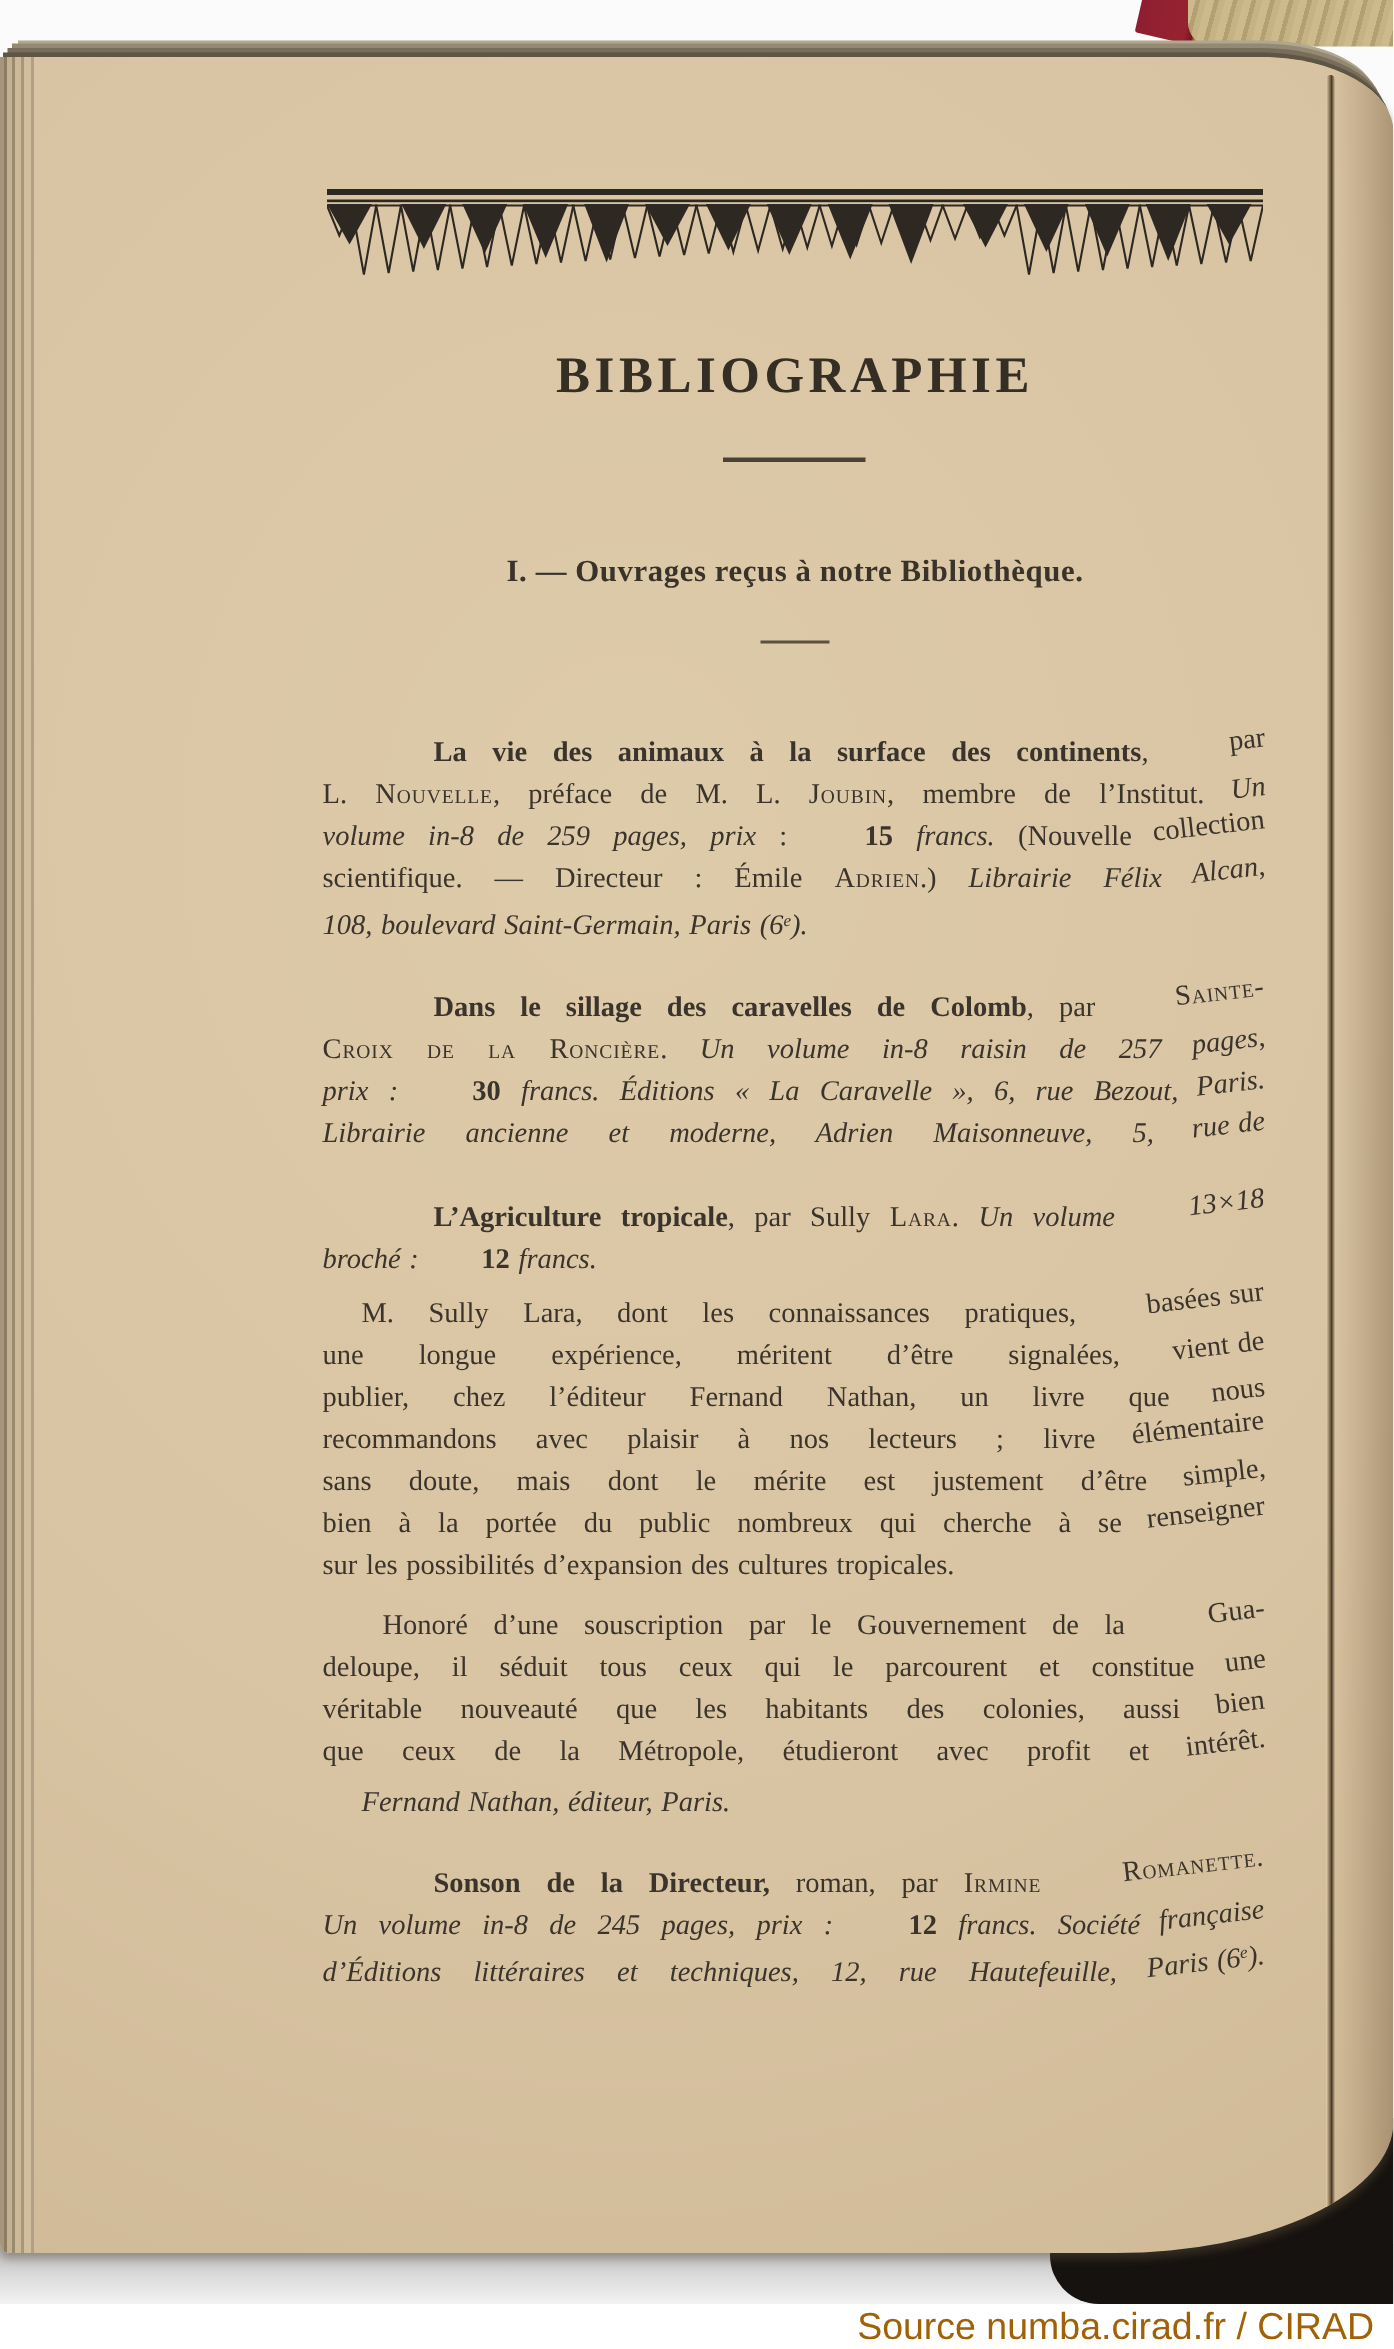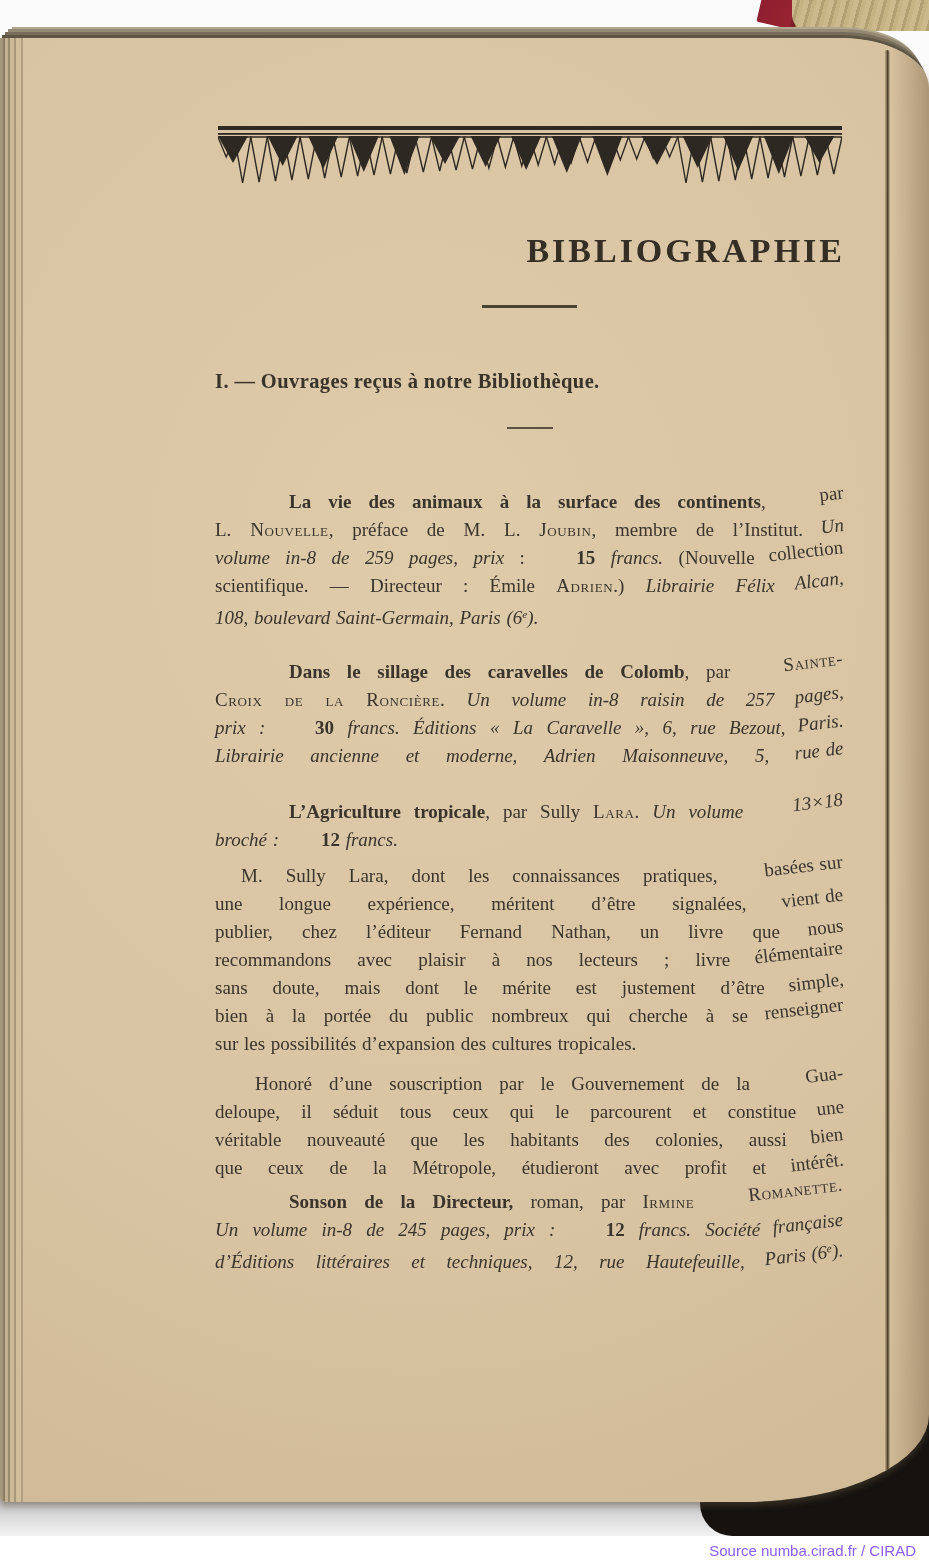--- a/index.html
+++ b/index.html
@@ -35,24 +35,24 @@
                    #9a8a6e 8px 10px,#cbb997 10px 14px,#a8977a 14px 16px,
                    #d0be9c 16px 21px,#b1a083 21px 23px,rgba(213,194,161,0) 23px 30px);}
   .fold-crease{position:absolute;left:884px;top:12px;bottom:28px;width:6px;border-radius:3px;
         background:linear-gradient(90deg,rgba(233,214,178,.9),rgba(110,88,60,.85) 45%,rgba(58,44,27,.9) 62%,rgba(190,165,130,.3));}
   .beyond-fold{position:absolute;left:889px;top:0;bottom:0;right:0;
         background:linear-gradient(90deg,rgba(150,125,92,0),rgba(150,125,92,.28) 45%,rgba(120,96,66,.45));}
 
   
   .col{position:absolute;left:215px;top:0;width:630px;color:var(--ink,#3b342c);}
   .ornament{position:absolute;left:3px;top:88px;width:624px;height:62px;}
-  .page-title{position:absolute;top:194px;width:100%;text-align:right;
+  .page-title{position:absolute;top:194px;width:100%;text-align:center;
         font-size:34px;font-weight:700;letter-spacing:3px;color:#352e25;}
   .rule-1{position:absolute;top:267px;left:267px;width:95px;height:3px;background:#4a4234;}
-  .section-heading{position:absolute;top:332px;width:100%;text-align:left;
+  .section-heading{position:absolute;top:332px;width:100%;text-align:center;
         font-size:20.5px;font-weight:700;letter-spacing:.4px;color:#3a332a;}
   .rule-2{position:absolute;top:389px;left:292px;width:46px;height:2px;background:#5a5142;}
 
   .paras{position:absolute;top:450px;left:0;width:630px;}
   .para{margin-top:26px;}
   .para:first-child{margin-top:0;}
   .paras .para:nth-child(3){margin-top:28px;}
   .paras .para:nth-child(4){margin-top:8px;}
   .paras .para:nth-child(5){margin-top:12px;}
   .paras .para:nth-child(6){margin-top:6px;}
@@ -63,21 +63,21 @@
   .s-b{font-weight:700;margin-left:36px;}
   .s-i{font-style:italic;}
   .s-sc{font-variant:small-caps;letter-spacing:.6px;}
   .s-isup{font-style:italic;font-size:.6em;vertical-align:.5em;}
   .curl{display:inline-block;transform-origin:left 85%;
         transform:rotate(-6.5deg) translateY(-2.5px);}
 
   
   .footer-bar{position:absolute;left:0;top:1536px;width:929px;height:30px;background:#ffffff;}
   .footer-source{position:absolute;right:13px;top:0;height:30px;line-height:30px;
-        font-family:"Liberation Sans",sans-serif;font-size:15px;color:#8b5cf6;}
+        font-family:"Liberation Sans",sans-serif;font-size:25px;color:#a16207;}
 </style>
 </head>
 <body>
 
 <div class="stage">
 
   <div class="ribbon"></div>
   <div class="headband"></div>
 
   <div class="scanner-strip"></div>
@@ -181,20 +181,23 @@
             <div class="line"><span class="s-n">bien à la portée du public nombreux qui cherche à se </span><span class="curl"><span class="s-n">renseigner</span></span></div>
             <div class="line end"><span class="s-n">sur les possibilités d’expansion des cultures tropicales.</span></div>
           </div>
           <div class="para">
             <div class="line" style="text-indent: 40px;"><span class="s-n">Honoré d’une souscription par le Gouvernement de la </span><span class="curl"><span class="s-n">Gua-</span></span></div>
             <div class="line"><span class="s-n">deloupe, il séduit tous ceux qui le parcourent et constitue </span><span class="curl"><span class="s-n">une</span></span></div>
             <div class="line"><span class="s-n">véritable nouveauté que les habitants des colonies, aussi </span><span class="curl"><span class="s-n">bien</span></span></div>
             <div class="line"><span class="s-n">que ceux de la Métropole, étudieront avec profit et </span><span class="curl"><span class="s-n">intérêt.</span></span></div>
           </div>
           <div class="para">
+            <div class="line end" style="text-indent: 26px;"><span class="s-i">Fernand Nathan, éditeur, Paris.</span></div>
+          </div>
+          <div class="para">
             <div class="line" style="text-indent: 38px;"><span class="s-b">Sonson de la Directeur,</span><span class="s-n"> roman, par </span><span class="s-sc">Irmine </span><span class="curl"><span class="s-sc">Romanette.</span></span></div>
             <div class="line"><span class="s-i">Un volume in-8 de 245 pages, prix : </span><span class="s-b">12</span><span class="s-i"> francs. Société </span><span class="curl"><span class="s-i">française</span></span></div>
             <div class="line"><span class="s-i">d’Éditions littéraires et techniques, 12, rue Hautefeuille, </span><span class="curl"><span class="s-i">Paris (6</span><span class="s-isup">e</span><span class="s-i">).</span></span></div>
           </div>
         </div>
     </div>
   </div>
 
   <div class="footer-bar">
     <span class="footer-source">Source numba.cirad.fr / CIRAD</span>

